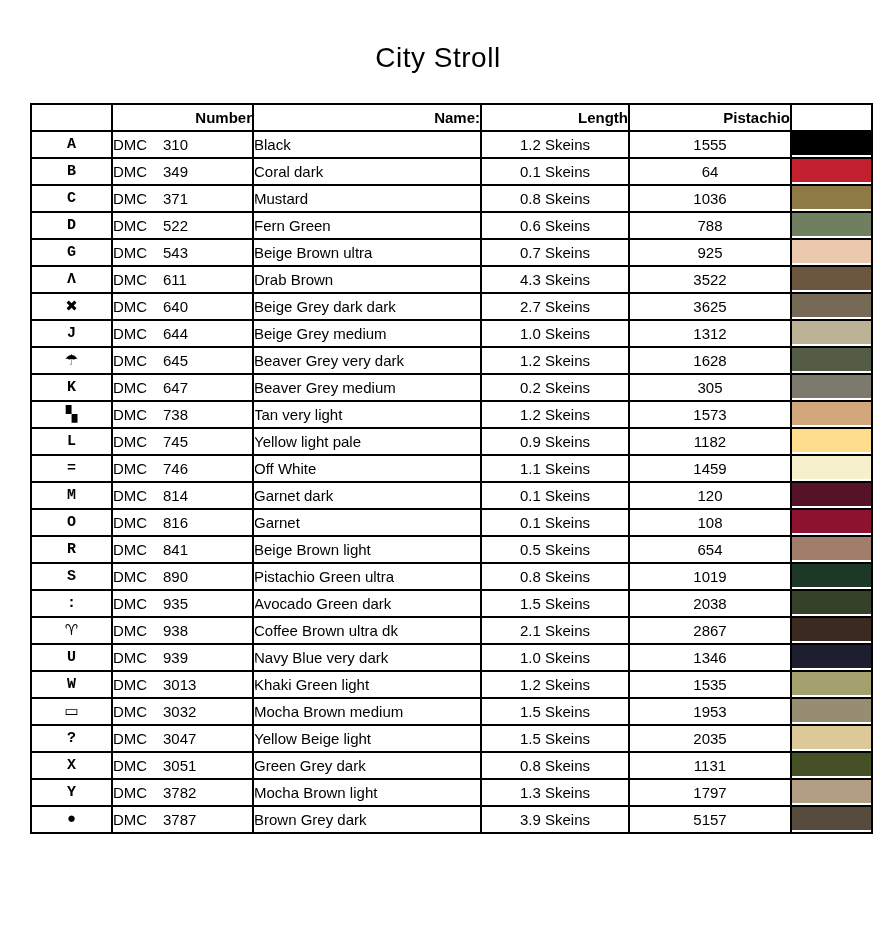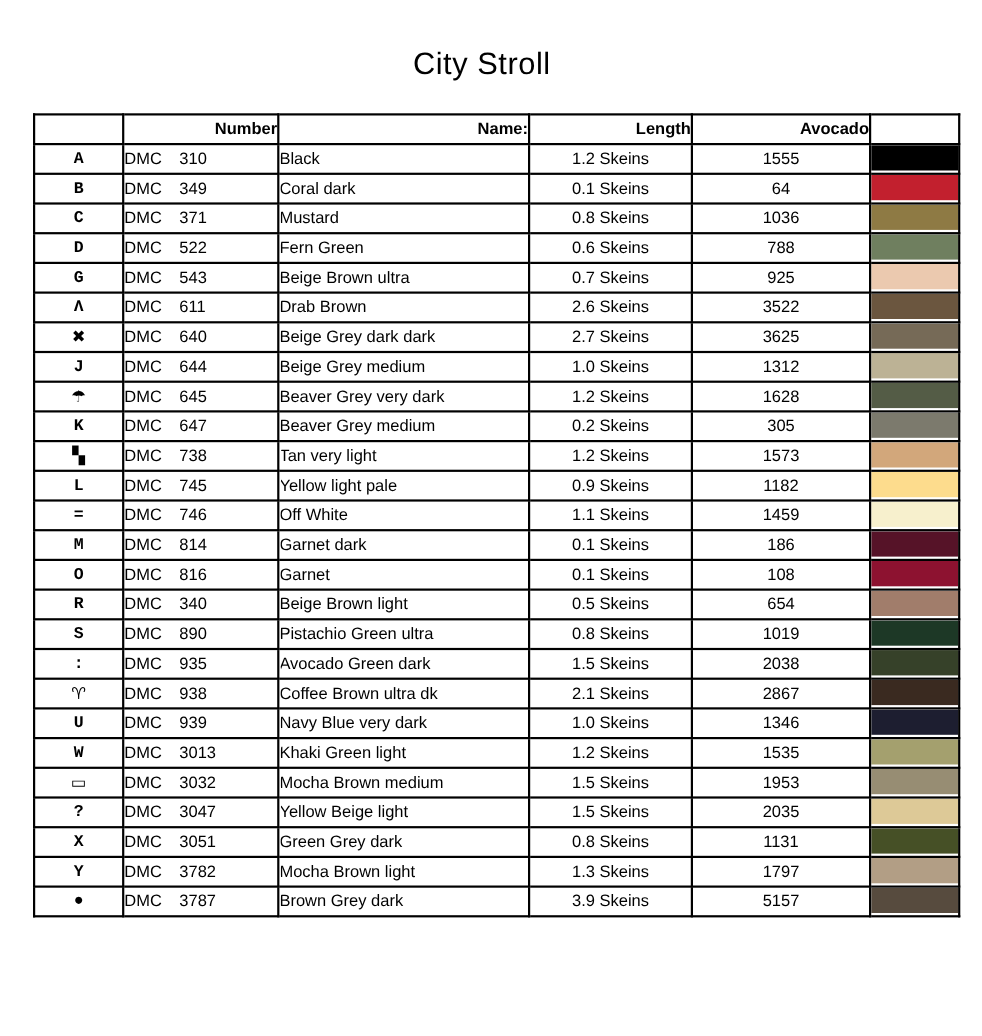--- a/index.html
+++ b/index.html
@@ -90,21 +90,21 @@
       <col class="c-length">
         <col class="c-stitch">
         <col class="c-color">
     </colgroup>
     <thead>
       <tr>
         <th></th>
         <th>Number</th>
         <th>Name:</th>
         <th>Length</th>
-        <th>Avocado</th>
+        <th>Pistachio</th>
         <th></th>
       </tr>
     </thead>
     <tbody id="legend-body">
     <tr>
       <td class="sym">A</td>
       <td class="num">
         <span class="brand">DMC</span><span>310</span>
       </td>
       <td class="name">Black</td>
@@ -166,21 +166,21 @@
         <div class="swatch" style="background: rgb(235, 201, 175);"></div>
       </td>
     </tr>
 
     <tr>
       <td class="sym">Λ</td>
       <td class="num">
         <span class="brand">DMC</span><span>611</span>
       </td>
       <td class="name">Drab Brown</td>
-      <td class="len">2.6 Skeins</td>
+      <td class="len">4.3 Skeins</td>
       <td class="stitch">3522</td>
       <td class="colorcell">
         <div class="swatch" style="background: rgb(107, 86, 63);"></div>
       </td>
     </tr>
 
     <tr>
       <td class="sym">✖</td>
       <td class="num">
         <span class="brand">DMC</span><span>640</span>
@@ -271,21 +271,21 @@
       </td>
     </tr>
 
     <tr>
       <td class="sym">M</td>
       <td class="num">
         <span class="brand">DMC</span><span>814</span>
       </td>
       <td class="name">Garnet dark</td>
       <td class="len">0.1 Skeins</td>
-      <td class="stitch">186</td>
+      <td class="stitch">120</td>
       <td class="colorcell">
         <div class="swatch" style="background: rgb(86, 19, 40);"></div>
       </td>
     </tr>
 
     <tr>
       <td class="sym">O</td>
       <td class="num">
         <span class="brand">DMC</span><span>816</span>
       </td>
@@ -293,21 +293,21 @@
       <td class="len">0.1 Skeins</td>
       <td class="stitch">108</td>
       <td class="colorcell">
         <div class="swatch" style="background: rgb(141, 18, 48);"></div>
       </td>
     </tr>
 
     <tr>
       <td class="sym">R</td>
       <td class="num">
-        <span class="brand">DMC</span><span>340</span>
+        <span class="brand">DMC</span><span>841</span>
       </td>
       <td class="name">Beige Brown light</td>
       <td class="len">0.5 Skeins</td>
       <td class="stitch">654</td>
       <td class="colorcell">
         <div class="swatch" style="background: rgb(161, 125, 107);"></div>
       </td>
     </tr>
 
     <tr>

